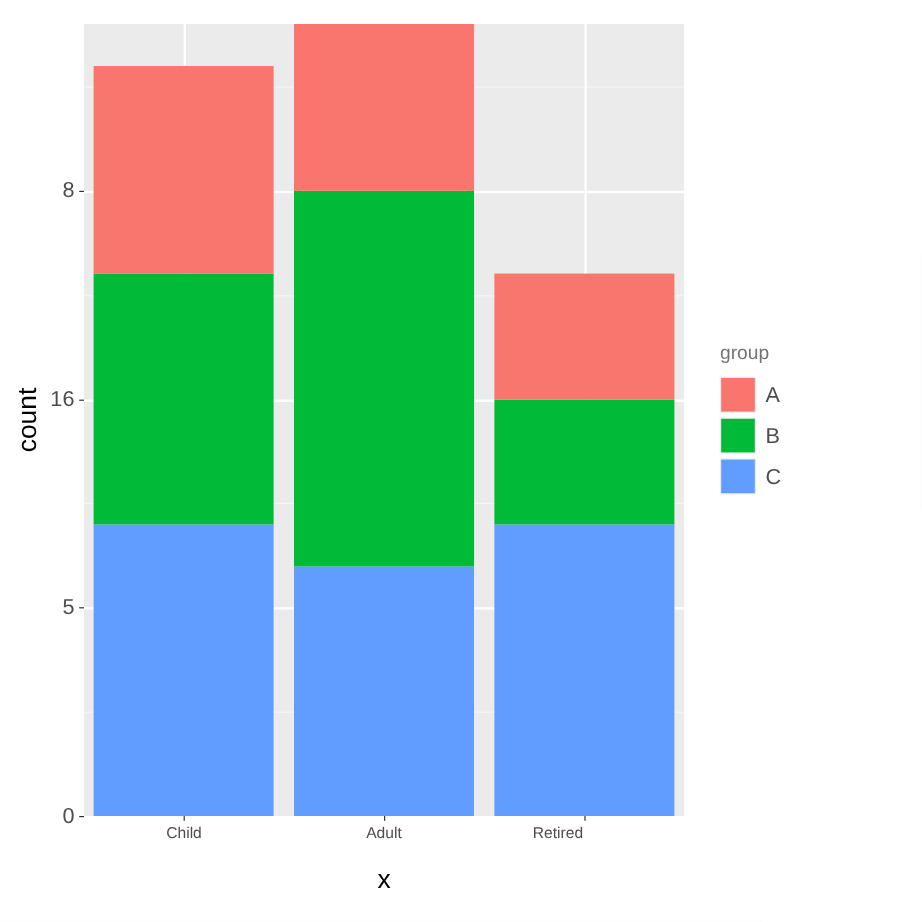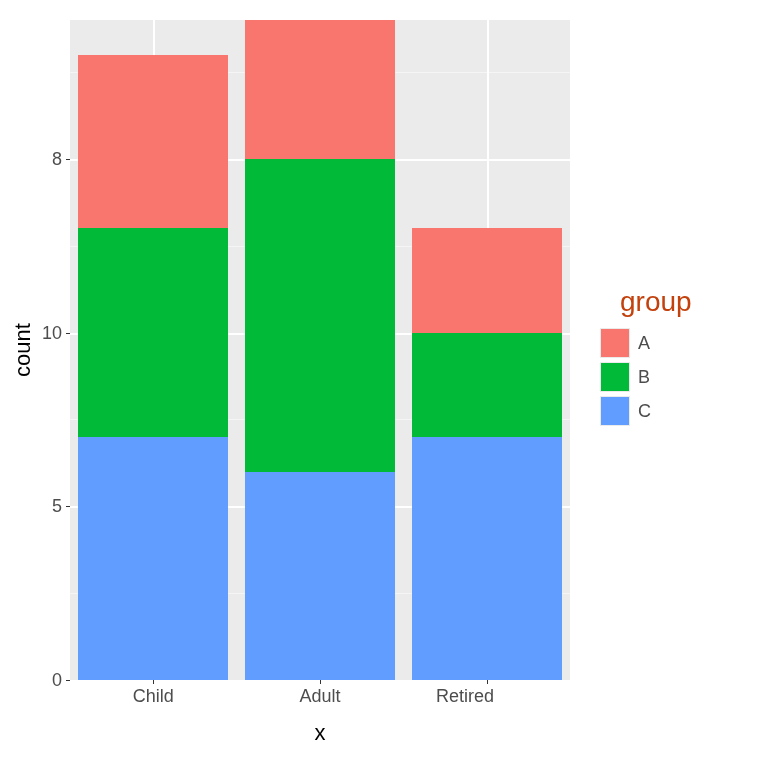--- a/index.html
+++ b/index.html
@@ -3,27 +3,27 @@
 <meta charset="utf-8">
 <style>
   html,body{margin:0;padding:0;width:768px;height:768px;font-family:Arial,Helvetica,sans-serif;background:#fff;}
   .chart-wrap{position:absolute;left:0;top:0;width:768px;height:768px;}
   .panel{position:absolute;left:70px;top:20px;width:500px;height:660px;background:#ebebeb;}
   .grid-h{position:absolute;left:0;width:100%;height:1px;background:#fff;}
   .grid-h.minor{height:1px;opacity:.5;}
   .grid-v{position:absolute;top:0;height:100%;width:1px;background:#fff;}
   .bar-seg{position:absolute;width:150px;}
   .ytick{position:absolute;right:706px;width:28px;text-align:right;font-size:18px;color:#4d4d4d;transform:translateY(-50%);}    
-  .xtick{position:absolute;top:686px;font-size:18px;color:#4d4d4d;transform:translateX(-50%);}  
+  .xtick{position:absolute;top:686px;font-size:13px;color:#4d4d4d;transform:translateX(-50%);}  
   .tick-mark-y{position:absolute;left:66px;width:4px;height:1px;background:#333;}
   .tick-mark-x{position:absolute;top:680px;width:1px;height:4px;background:#333;}
   .ylab{position:absolute;left:10px;top:350px;transform:rotate(-90deg) translate(-50%,0);transform-origin:left top;font-size:22px;color:#000;} 
   .xlab{position:absolute;left:320px;top:720px;transform:translateX(-50%);font-size:22px;color:#000;}
   .legend{position:absolute;left:600px;top:286px;}
-  .legend-title{font-size:28px;color:#c2410c;margin-bottom:8px;margin-left:20px;}
+  .legend-title{font-size:16px;color:#737373;margin-bottom:8px;}
   .legend-row{display:flex;align-items:center;height:34px;}
   .legend-key{width:30px;height:30px;background:#ebebeb;display:flex;align-items:center;justify-content:center;margin-right:8px;}
   .legend-swatch{width:28px;height:28px;}
   .legend-label{font-size:18px;color:#4d4d4d;}
 </style>
 </head>
 <body>
 
 <div class="chart-wrap">
   <div class="panel" id="panel">
@@ -47,21 +47,21 @@
       <div class="bar-seg" style="left: 341.667px; width: 150px; top: 416.842px; height: 243.158px; background: rgb(97, 156, 255);"></div>
       <div class="bar-seg" style="left: 341.667px; width: 150px; top: 312.632px; height: 104.211px; background: rgb(0, 186, 56);"></div>
       <div class="bar-seg" style="left: 341.667px; width: 150px; top: 208.421px; height: 104.211px; background: rgb(248, 118, 109);"></div>
     </div>
 
   <div id="yticks">
       <div class="ytick" style="top: 680px;">0</div>
       <div class="tick-mark-y" style="top: 680px;"></div>
       <div class="ytick" style="top: 506.316px;">5</div>
       <div class="tick-mark-y" style="top: 506.316px;"></div>
-      <div class="ytick" style="top: 332.632px;">10</div>
+      <div class="ytick" style="top: 332.632px;">16</div>
       <div class="tick-mark-y" style="top: 332.632px;"></div>
       <div class="ytick" style="top: 158.947px;">8</div>
       <div class="tick-mark-y" style="top: 158.947px;"></div>
     </div>
   <div id="xticks">
       <div class="xtick" style="left: 153.333px;">Child</div>
       <div class="tick-mark-x" style="left: 153.333px;"></div>
       <div class="xtick" style="left: 320px;">Adult</div>
       <div class="tick-mark-x" style="left: 320px;"></div>
       <div class="xtick" style="left: 465px;">Retired</div>

